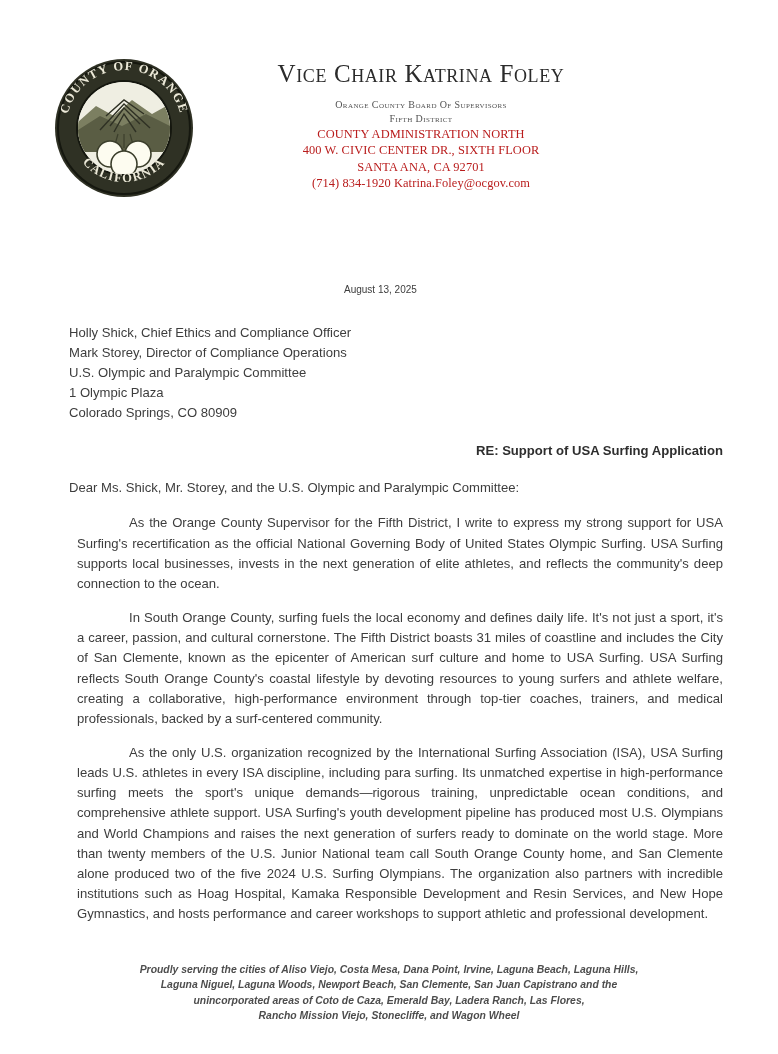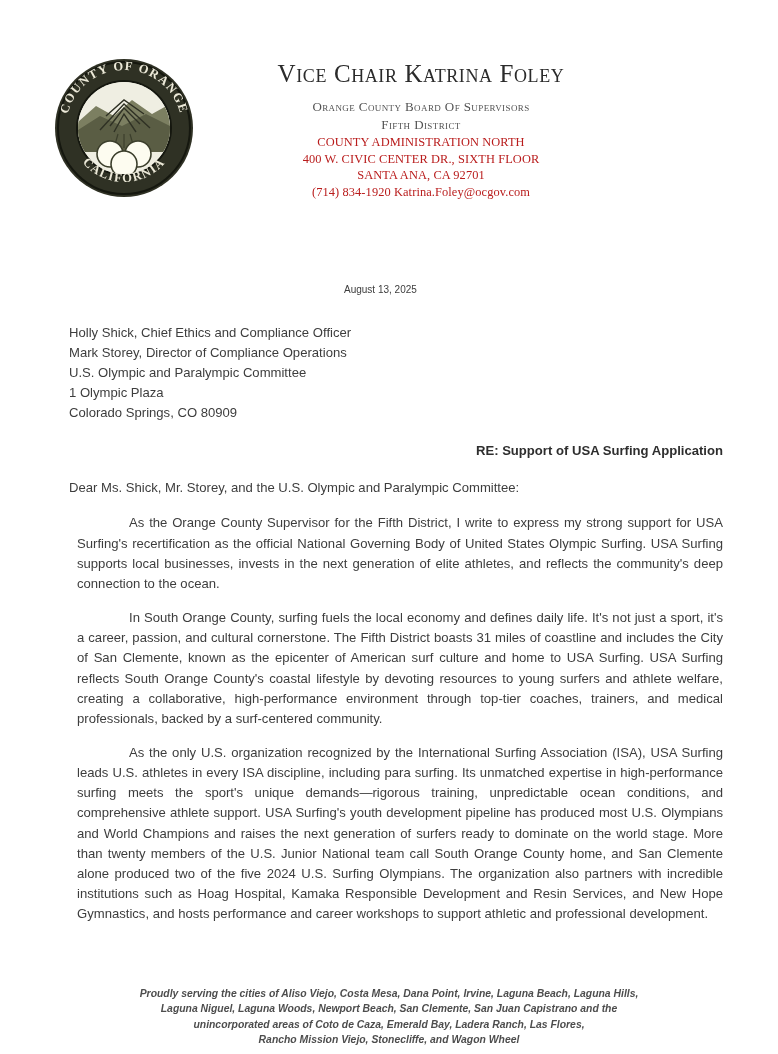--- a/index.html
+++ b/index.html
@@ -50,21 +50,21 @@
   .lh-title {
     font-size: 25px;
     font-weight: normal;
     font-variant: small-caps;
     letter-spacing: 0.6px;
     line-height: 1.1;
     color: #2b2b2b;
   }
   .lh-sub {
     margin-top: 10px;
-    font-size: 13px;
+    font-size: 10px;
     font-variant: small-caps;
     letter-spacing: 0.4px;
     line-height: 1.42;
     color: #525252;
   }
   .lh-addr {
     margin-top: 0;
     font-size: 12.4px;
     line-height: 1.32;
     letter-spacing: 0.1px;
@@ -112,21 +112,21 @@
     text-align: justify;
     text-indent: 52px;
     line-height: 1.54;
   }
   .para:last-child { margin-bottom: 0; }
 
   
   .footer {
     position: absolute;
     left: 0;
-    top: 986px;
+    top: 962px;
     width: 778px;
     text-align: center;
     font-style: italic;
     font-weight: bold;
     font-size: 10.4px;
     line-height: 1.48;
     color: #4d4d4d;
   }
   .footer div { white-space: nowrap; }
 </style>

